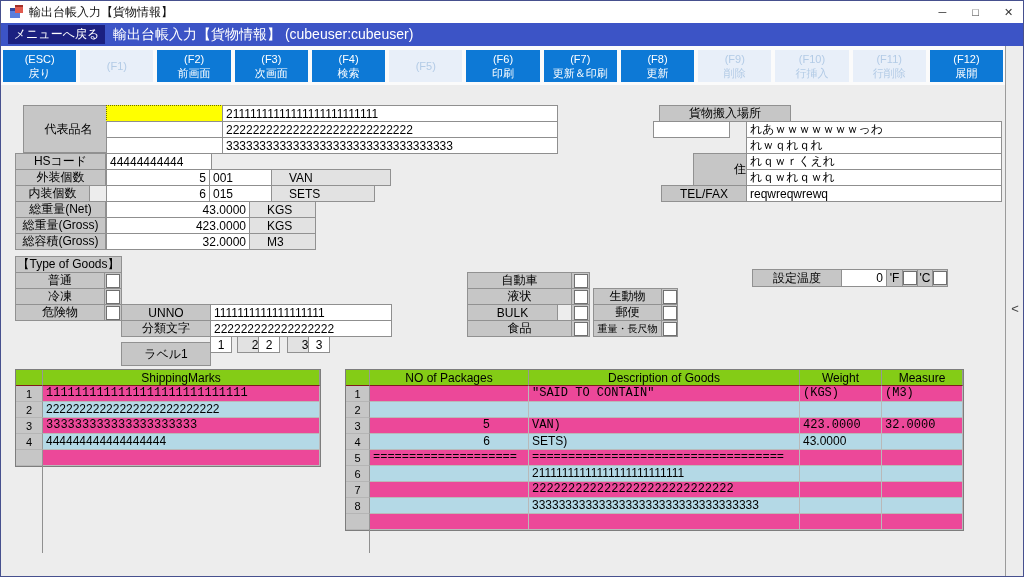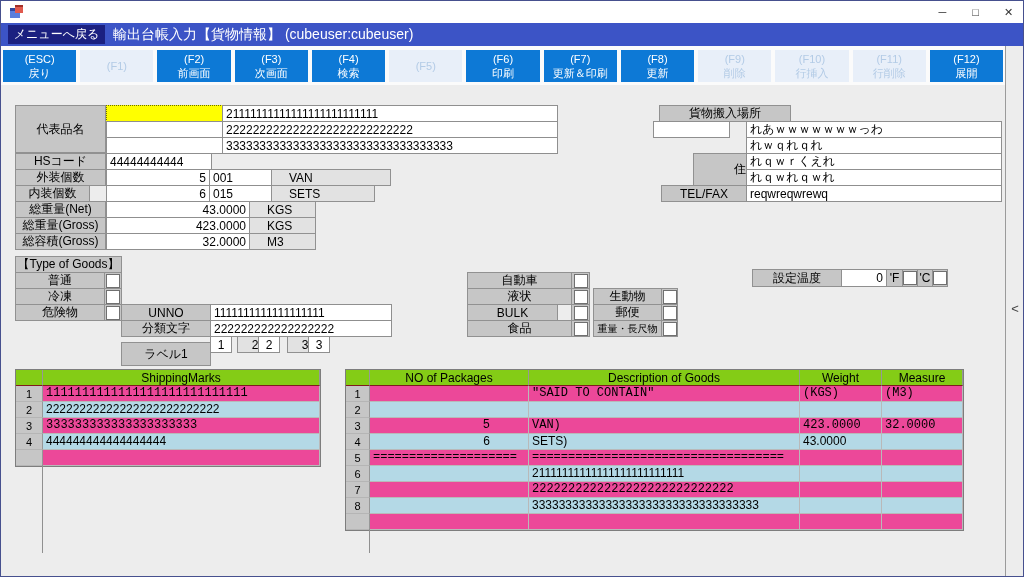--- a/index.html
+++ b/index.html
@@ -54,20 +54,21 @@
 <div class="win">
 
   <div class="abs titlebar">
     <svg class="abs" style="left:8px;top:4px" width="14" height="14">
       <rect x="1" y="3" width="10" height="10" fill="#5a7edc"></rect>
       <rect x="1" y="3" width="10" height="3" fill="#30459c"></rect>
       <rect x="6" y="0" width="8" height="8" fill="#e05a4e"></rect>
       <rect x="6" y="0" width="8" height="2" fill="#a33028"></rect>
     </svg>
   </div>
+  <div class="abs apptitle">輸出台帳入力【貨物情報】</div>
   <div class="abs winbtn" style="left:925px">─</div>
   <div class="abs winbtn" style="left:958px">□</div>
   <div class="abs winbtn" style="left:991px">✕</div>
 
   <div class="abs menubar"></div>
   <div class="abs backbtn">メニューへ戻る</div>
   <div class="abs menutitle">輸出台帳入力【貨物情報】 (cubeuser:cubeuser)</div>
 
   <div class="abs fnbar">
     <div class="fnbtn">
@@ -117,21 +118,21 @@
     <div class="fnbtn dis">
         <span>(F11)</span>
         <span>行削除</span>
       </div>
     <div class="fnbtn">
         <span>(F12)</span>
         <span>展開</span>
       </div>
   </div>
 
-  <div class="abs lbl" style="left:14px;top:104px;width:91px;height:48px">代表品名</div>
+  <div class="abs lbl" style="left:22px;top:104px;width:91px;height:48px">代表品名</div>
   <div class="abs fld focus" style="left:105px;top:104px;width:117px;height:17px"></div>
   <div class="abs fld" style="left:105px;top:120px;width:117px;height:17px"></div>
   <div class="abs fld" style="left:105px;top:136px;width:117px;height:17px"></div>
   <div class="abs fld" style="left:221px;top:104px;width:336px;height:17px">21111111111111111111111111</div>
   <div class="abs fld" style="left:221px;top:120px;width:336px;height:17px">2222222222222222222222222222</div>
   <div class="abs fld" style="left:221px;top:136px;width:336px;height:17px">3333333333333333333333333333333333</div>
 
   <div class="abs lbl" style="left:14px;top:152px;width:91px;height:17px">HSコード</div>
   <div class="abs fld" style="left:105px;top:152px;width:106px;height:17px">44444444444</div>
 

